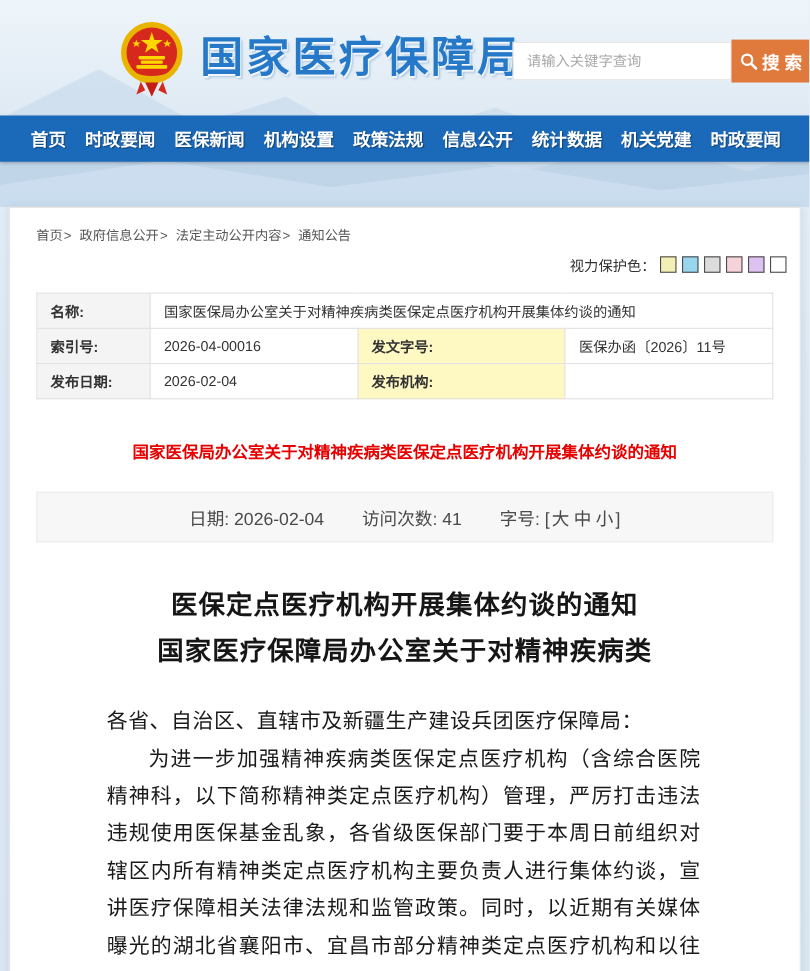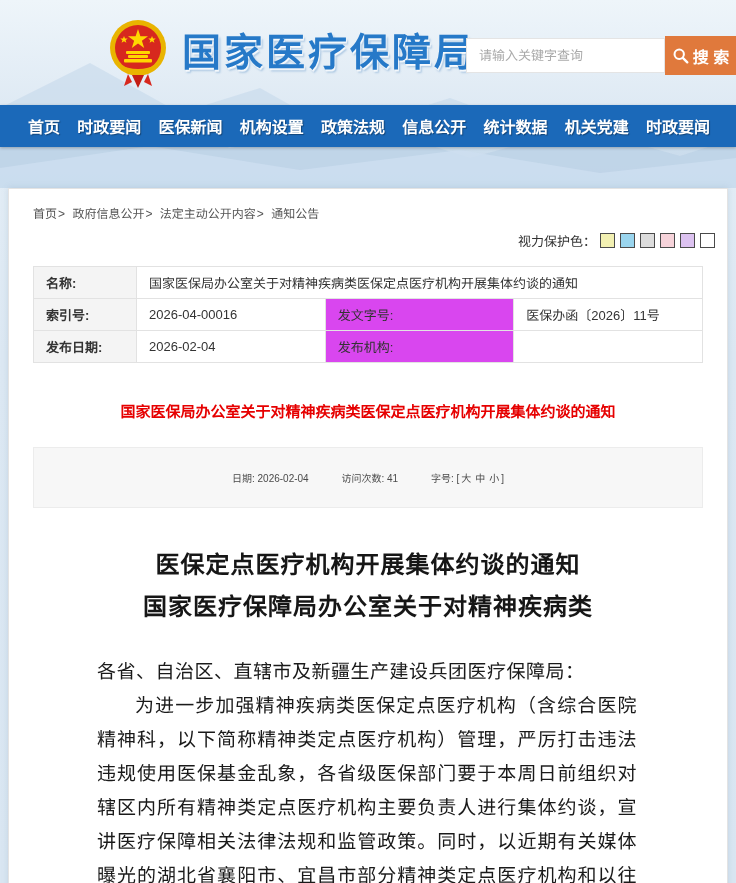--- a/index.html
+++ b/index.html
@@ -47,28 +47,28 @@
   .eye-row { display:flex; justify-content:flex-end; align-items:center;
              padding:10px 12px 2px 0; font-size:13px; color:#333; }
   .eye-label { margin-right:4px; }
   .swatches { display:flex; gap:5px; }
   .swatch { width:15px; height:15px; border:1px solid #4a4a4a; cursor:pointer; background:#fff; }
 
   table.meta { border-collapse:collapse; margin:14px 24px 0 24px; width:670px;
                font-size:13px; color:#333; table-layout:fixed; }
   table.meta td { border:1px solid #e2e2e2; padding:6px 12px; height:28px; background:#fff; }
   table.meta td.lab { background:#f4f4f4; font-weight:bold; width:103px; }
-  table.meta td.lab2 { background:#d946ef; font-weight:normal; width:92px; }
+  table.meta td.lab2 { background:#fef9c3; font-weight:bold; width:92px; }
   table.meta td.val1 { width:205px; }
 
   .red-title { margin:38px 30px 0 30px; text-align:center; color:#e60000;
                font-size:15px; font-weight:bold; line-height:22px; }
 
   .info-bar { margin:24px 24px 0 24px; background:#f7f7f7; border:1px solid #ececec;
-              text-align:center; font-size:10px; color:#4a4a4a; padding:22px 0; }
+              text-align:center; font-size:16px; color:#4a4a4a; padding:10px 0; }
   .info-bar .grp { margin:0 15px; }
   .fs-opt { cursor:pointer; margin:0 2px; }
 
   .article-title { margin:36px 80px 0 80px; text-align:center; color:#161616;
                    font-family:"DejaVu Serif","Liberation Serif",serif;
                    font-size:24px; font-weight:bold; line-height:42px; letter-spacing:1px; }
 
   .article-body { margin:26px 90px 0 88px; color:#1a1a1a;
                   font-family:"DejaVu Serif","Liberation Serif",serif;
                   font-size:19px; line-height:34px; text-align:justify; letter-spacing:.5px; }

